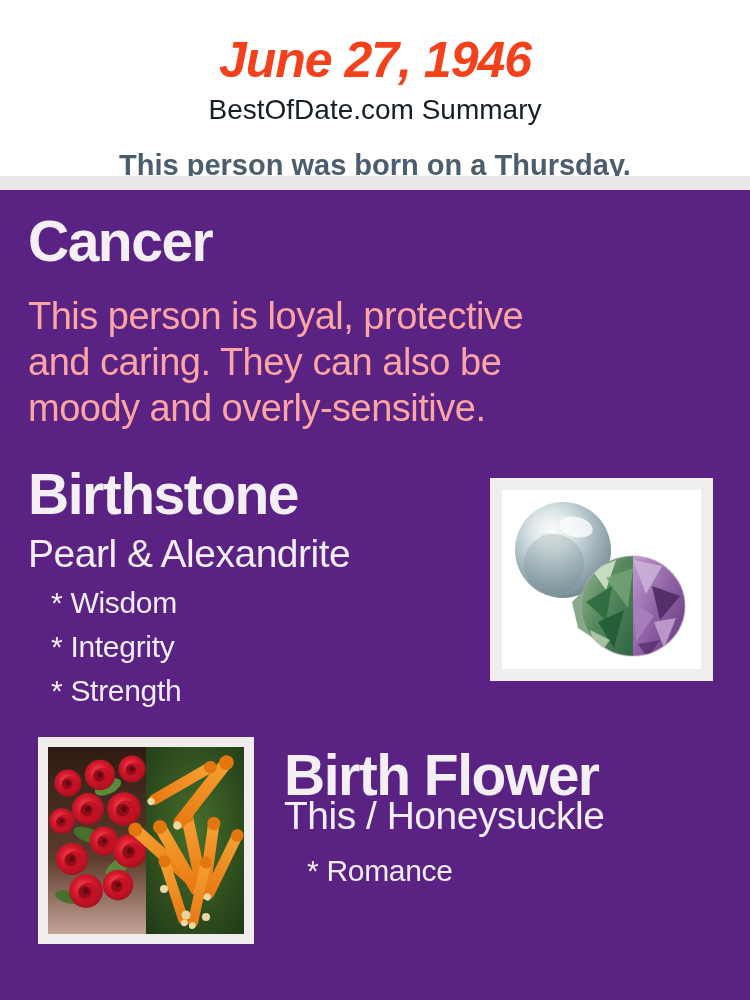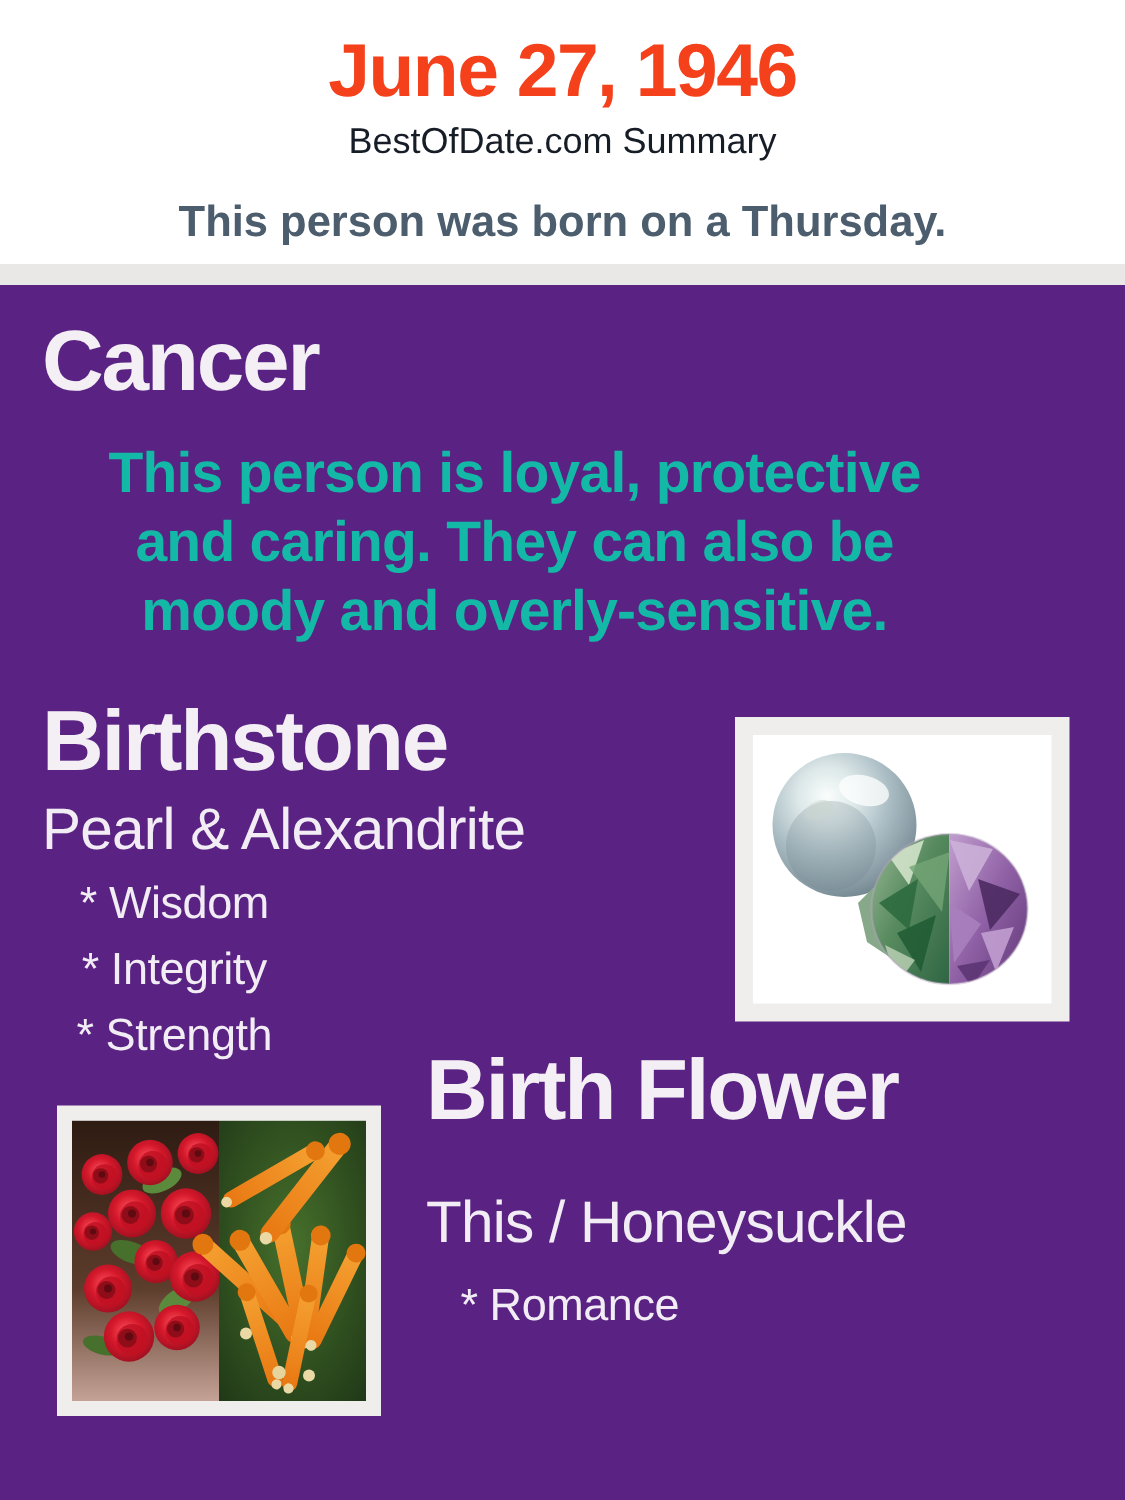--- a/index.html
+++ b/index.html
@@ -9,53 +9,52 @@
     overflow:hidden;
     font-family:"Liberation Sans","DejaVu Sans",sans-serif;
     background:#ffffff;
   }
   
   .header{
     position:absolute;top:0;left:0;width:750px;height:176px;
     background:#ffffff;text-align:center;
   }
   .date-title{
-    padding-top:20px;
+    padding-top:33px;
     font-size:50px;font-weight:700;letter-spacing:-1px;
-    color:#f4411c;line-height:1.1;
+    color:#f4411c;line-height:1.1;font-style:italic;
   }
   .site-summary{
     margin-top:7px;
-    font-size:24px;font-weight:400;color:#171d27;line-height:1.05;
+    font-size:28px;font-weight:400;color:#171d27;line-height:1.05;
   }
   .day-note{
     margin-top:26px;
     font-size:29px;font-weight:700;color:#4c5d6e;line-height:1.05;
   }
   
   .divider{
     position:absolute;top:176px;left:0;width:750px;height:14px;
     background:#e9e8e7;
   }
   
   .body-purple{
     position:absolute;top:190px;left:0;width:750px;height:810px;
-    background:#592283;color:#f2edf4;text-align:center;
+    background:#592283;color:#f2edf4;
   }
   .h-big{
     position:absolute;left:28px;
     font-size:57px;font-weight:700;letter-spacing:-1.5px;
     line-height:1;color:#f3eff5;white-space:nowrap;
   }
   .zodiac-title{top:23px;}
   .zodiac-desc{
     position:absolute;left:28px;top:103px;width:630px;
     font-size:38px;letter-spacing:-0.5px;line-height:46px;
-    color:#14b8a6;
-    font-weight:bold;
+    color:#fca5a5;
   }
   .stone-title{top:276px;}
   .sub-line{
     position:absolute;left:28px;
     font-size:39px;letter-spacing:-0.5px;line-height:1.1;
     color:#f2edf4;white-space:nowrap;
   }
   .stone-names{top:343px;}
   .trait-list{
     position:absolute;left:28px;margin:0;padding:0;list-style:none;
@@ -68,21 +67,21 @@
   .photo-frame{
     position:absolute;background:#f0eeec;
     box-sizing:border-box;
   }
   .stone-photo{left:490px;top:288px;width:223px;height:203px;padding:12px;}
   .stone-photo .photo-inner{width:199px;height:179px;background:#ffffff;}
   .flower-photo{left:38px;top:547px;width:216px;height:207px;padding:10px;}
   .flower-photo .photo-inner{width:196px;height:187px;background:#ffffff;}
   .photo-inner svg{display:block;width:100%;height:100%;}
   
-  .flower-title{left:284px;top:509px;}
+  .flower-title{left:284px;top:557px;}
   .flower-names{left:284px;top:605px;}
   .flower-traits{left:284px;top:658px;}
   .flower-traits li{line-height:45px;}
 </style>
 </head>
 <body>
 
 <div id="card">
 
   <div class="header">

